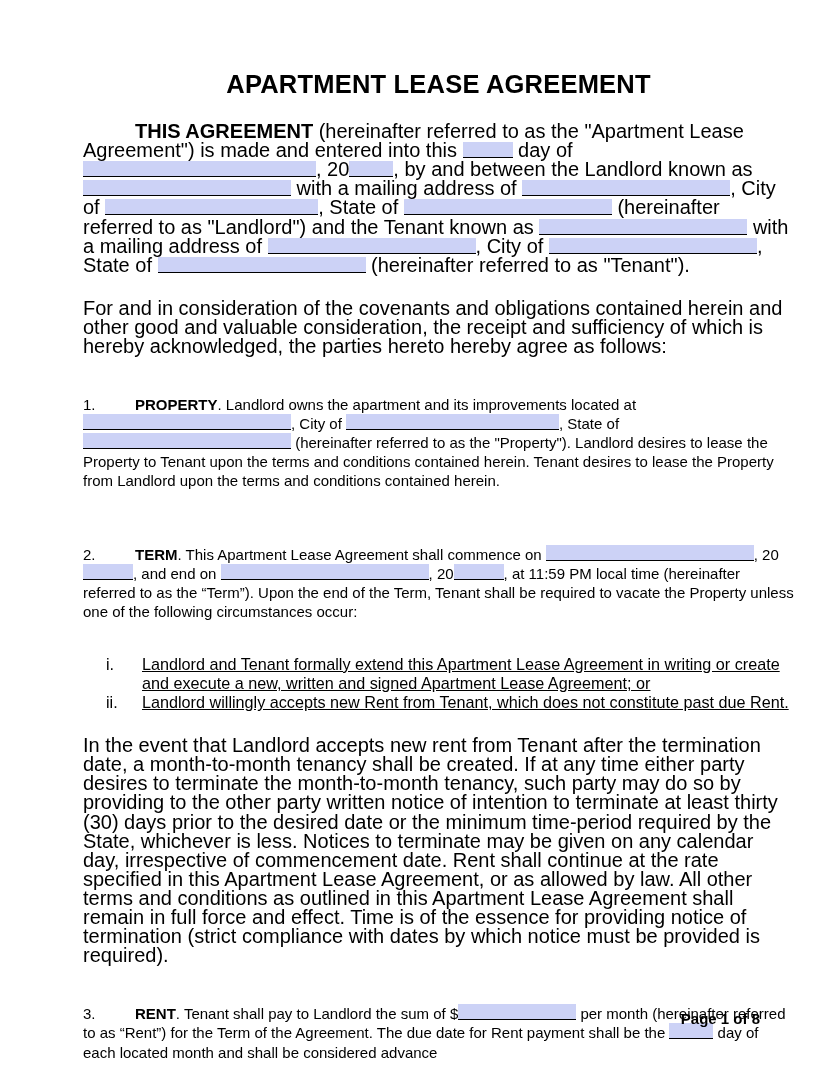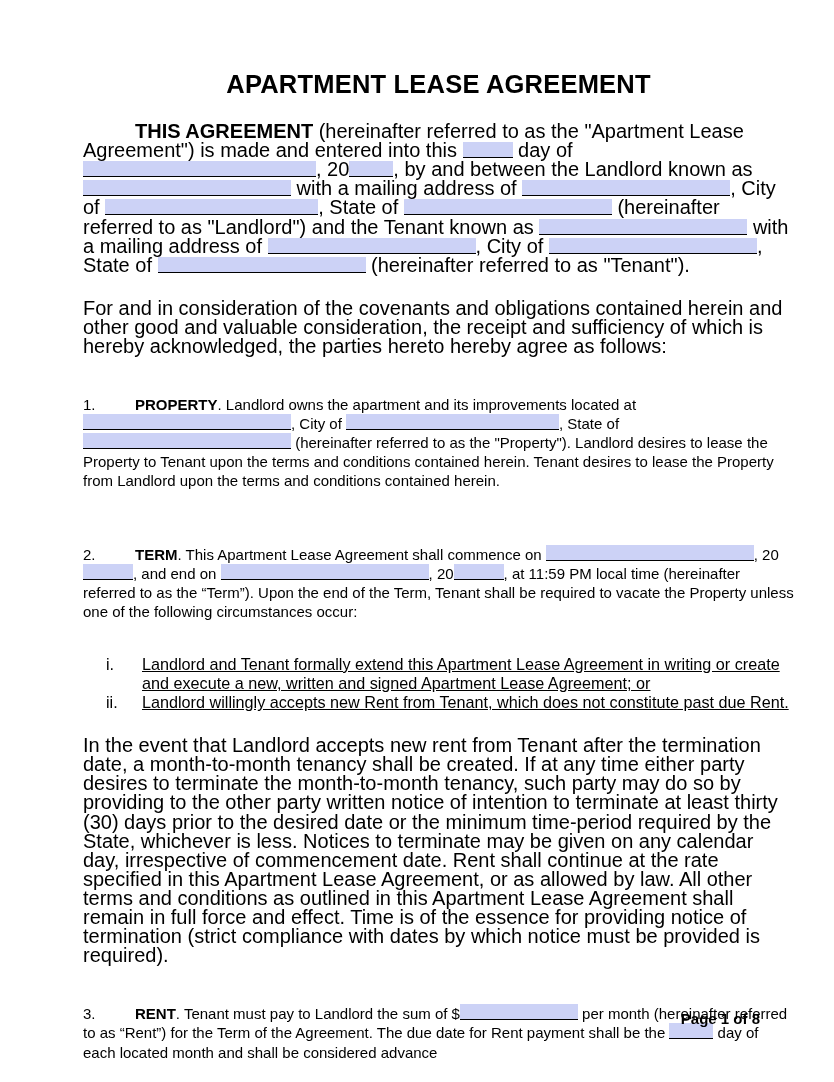--- a/index.html
+++ b/index.html
@@ -140,18 +140,18 @@
     </li>
   </ul>
 
   <div class="gap-lg"></div>
 
   <p class="body-block">In the event that Landlord accepts new rent from Tenant after the termination date, a month-to-month tenancy shall be created. If at any time either party desires to terminate the month-to-month tenancy, such party may do so by providing to the other party written notice of intention to terminate at least thirty (30) days prior to the desired date or the minimum time-period required by the State, whichever is less. Notices to terminate may be given on any calendar day, irrespective of commencement date. Rent shall continue at the rate specified in this Apartment Lease Agreement, or as allowed by law. All other terms and conditions as outlined in this Apartment Lease Agreement shall remain in full force and effect. Time is of the essence for providing notice of termination (strict compliance with dates by which notice must be provided is required).</p>
 
   <div class="gap-lg"></div>
 
   <p class="clause">
-    <span class="clause-num">3.</span><span class="strong">RENT</span><span>. Tenant must pay to Landlord the sum of $</span><span class="blank w-m"></span><span> per month (hereinafter referred to as “Rent”) for the Term of the Agreement. The due date for Rent payment shall be the </span><span class="blank w-xxs"></span><span> day of each located month and shall be considered advance</span>
+    <span class="clause-num">3.</span><span class="strong">RENT</span><span>. Tenant shall pay to Landlord the sum of $</span><span class="blank w-m"></span><span> per month (hereinafter referred to as “Rent”) for the Term of the Agreement. The due date for Rent payment shall be the </span><span class="blank w-xxs"></span><span> day of each located month and shall be considered advance</span>
   </p>
 
   <div class="footer">Page 1 of 8</div>
 
 </div>
 
 </body></html>

